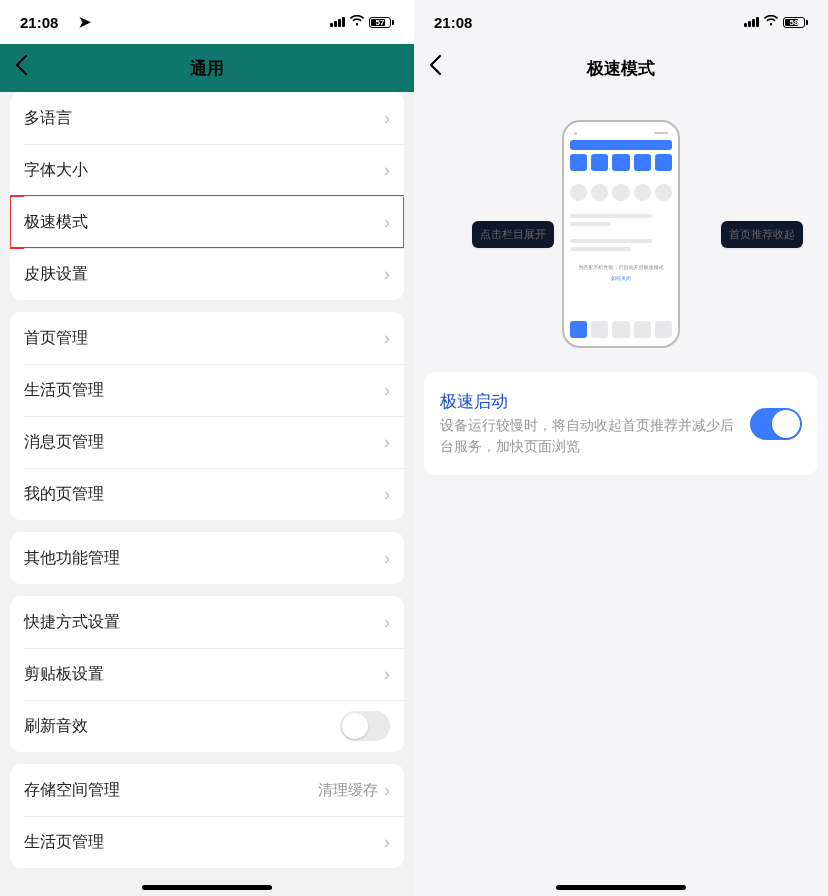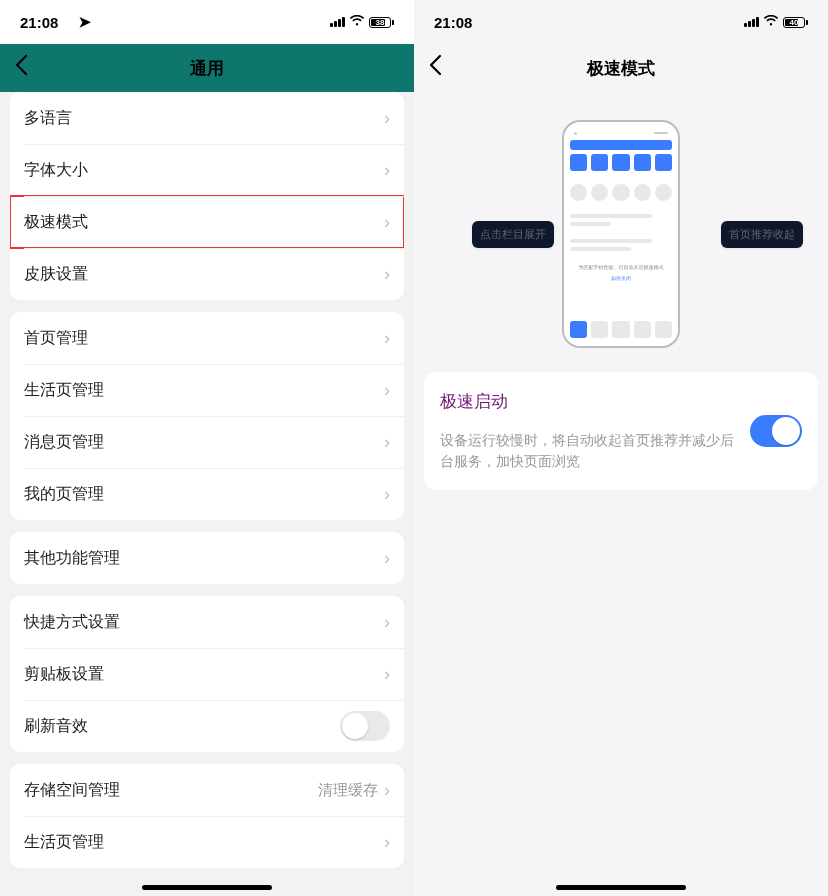--- a/index.html
+++ b/index.html
@@ -56,21 +56,21 @@
     .mini-text.w60 { width: 60%; }
     .mini-text.w40 { width: 40%; }
     .mini-sub { height: 7px; font-size: 5px; line-height: 7px; color: #888; text-align: center; }
     .mini-link { height: 6px; font-size: 5px; color: #3b7cff; text-align: center; }
     .mini-dock { margin-top: auto; display: flex; gap: 4px; }
     .mini-dock .mini-icon { border-radius: 3px; }
     .mini-dock .mini-icon:first-child { background: #3b7cff; }
 
     .card { background: #fff; border-radius: 12px; margin: 0 10px; padding: 18px 16px; display: flex; align-items: center; gap: 12px; }
     .card-text { flex: 1; }
-    .card-title { font-size: 17px; color: #701a75; margin-bottom: 17px; }
+    .card-title { font-size: 17px; color: #1d4ed8; margin-bottom: 2px; }
     .card-desc { font-size: 14px; color: #999; line-height: 1.5; }
     .card-switch { width: 52px; height: 32px; border-radius: 16px; background: #3b7cff; position: relative; flex-shrink: 0; }
     .card-switch .knob { width: 28px; height: 28px; border-radius: 50%; background: #fff; position: absolute; top: 2px; right: 2px; box-shadow: 0 1px 2px rgba(0,0,0,.2); }
 
     
     .sig { display: inline-flex; align-items: flex-end; gap: 1px; }
     .sig span { width: 3px; background: #000; border-radius: 1px; }
     .sig span:nth-child(1){height:4px}.sig span:nth-child(2){height:6px}.sig span:nth-child(3){height:8px}.sig span:nth-child(4){height:10px}
     .wifi { font-size: 14px; }
     .bat { display: inline-flex; align-items: center; gap: 1px; }
@@ -98,21 +98,21 @@
             <span></span>
           </span>
         <span class="wifi">
           <svg width="16" height="12" viewBox="0 0 16 12">
               <path d="M8 10.5a1.2 1.2 0 100-2.4 1.2 1.2 0 000 2.4zM4.5 6.5a5 5 0 017 0l1.2-1.2a6.7 6.7 0 00-9.4 0L4.5 6.5zM2 4a8.5 8.5 0 0112 0l1.2-1.2a10.2 10.2 0 00-14.4 0L2 4z" fill="#000"></path>
             </svg>
         </span>
         <span class="bat">
           <span class="bat-body">
               <span class="bat-fill" style="width:68%"></span>
-              <span class="bat-txt">38</span>
+              <span class="bat-txt">57</span>
             </span>
           <span class="bat-tip"></span>
         </span>
       </div>
     </div>
 
     <div class="nav-bar">
       <span class="back">
         <svg width="14" height="22" viewBox="0 0 14 22">
             <path d="M12 2L3 11l9 9" stroke="#000" stroke-width="2.2" fill="none" stroke-linecap="round" stroke-linejoin="round"></path>
@@ -227,21 +227,21 @@
             <span></span>
           </span>
         <span class="wifi">
           <svg width="16" height="12" viewBox="0 0 16 12">
               <path d="M8 10.5a1.2 1.2 0 100-2.4 1.2 1.2 0 000 2.4zM4.5 6.5a5 5 0 017 0l1.2-1.2a6.7 6.7 0 00-9.4 0L4.5 6.5zM2 4a8.5 8.5 0 0112 0l1.2-1.2a10.2 10.2 0 00-14.4 0L2 4z" fill="#000"></path>
             </svg>
         </span>
         <span class="bat">
           <span class="bat-body">
               <span class="bat-fill" style="width:67%"></span>
-              <span class="bat-txt">40</span>
+              <span class="bat-txt">58</span>
             </span>
           <span class="bat-tip"></span>
         </span>
       </div>
     </div>
 
     <div class="nav-bar">
       <span class="back">
         <svg width="14" height="22" viewBox="0 0 14 22">
             <path d="M12 2L3 11l9 9" stroke="#000" stroke-width="2.2" fill="none" stroke-linecap="round" stroke-linejoin="round"></path>

